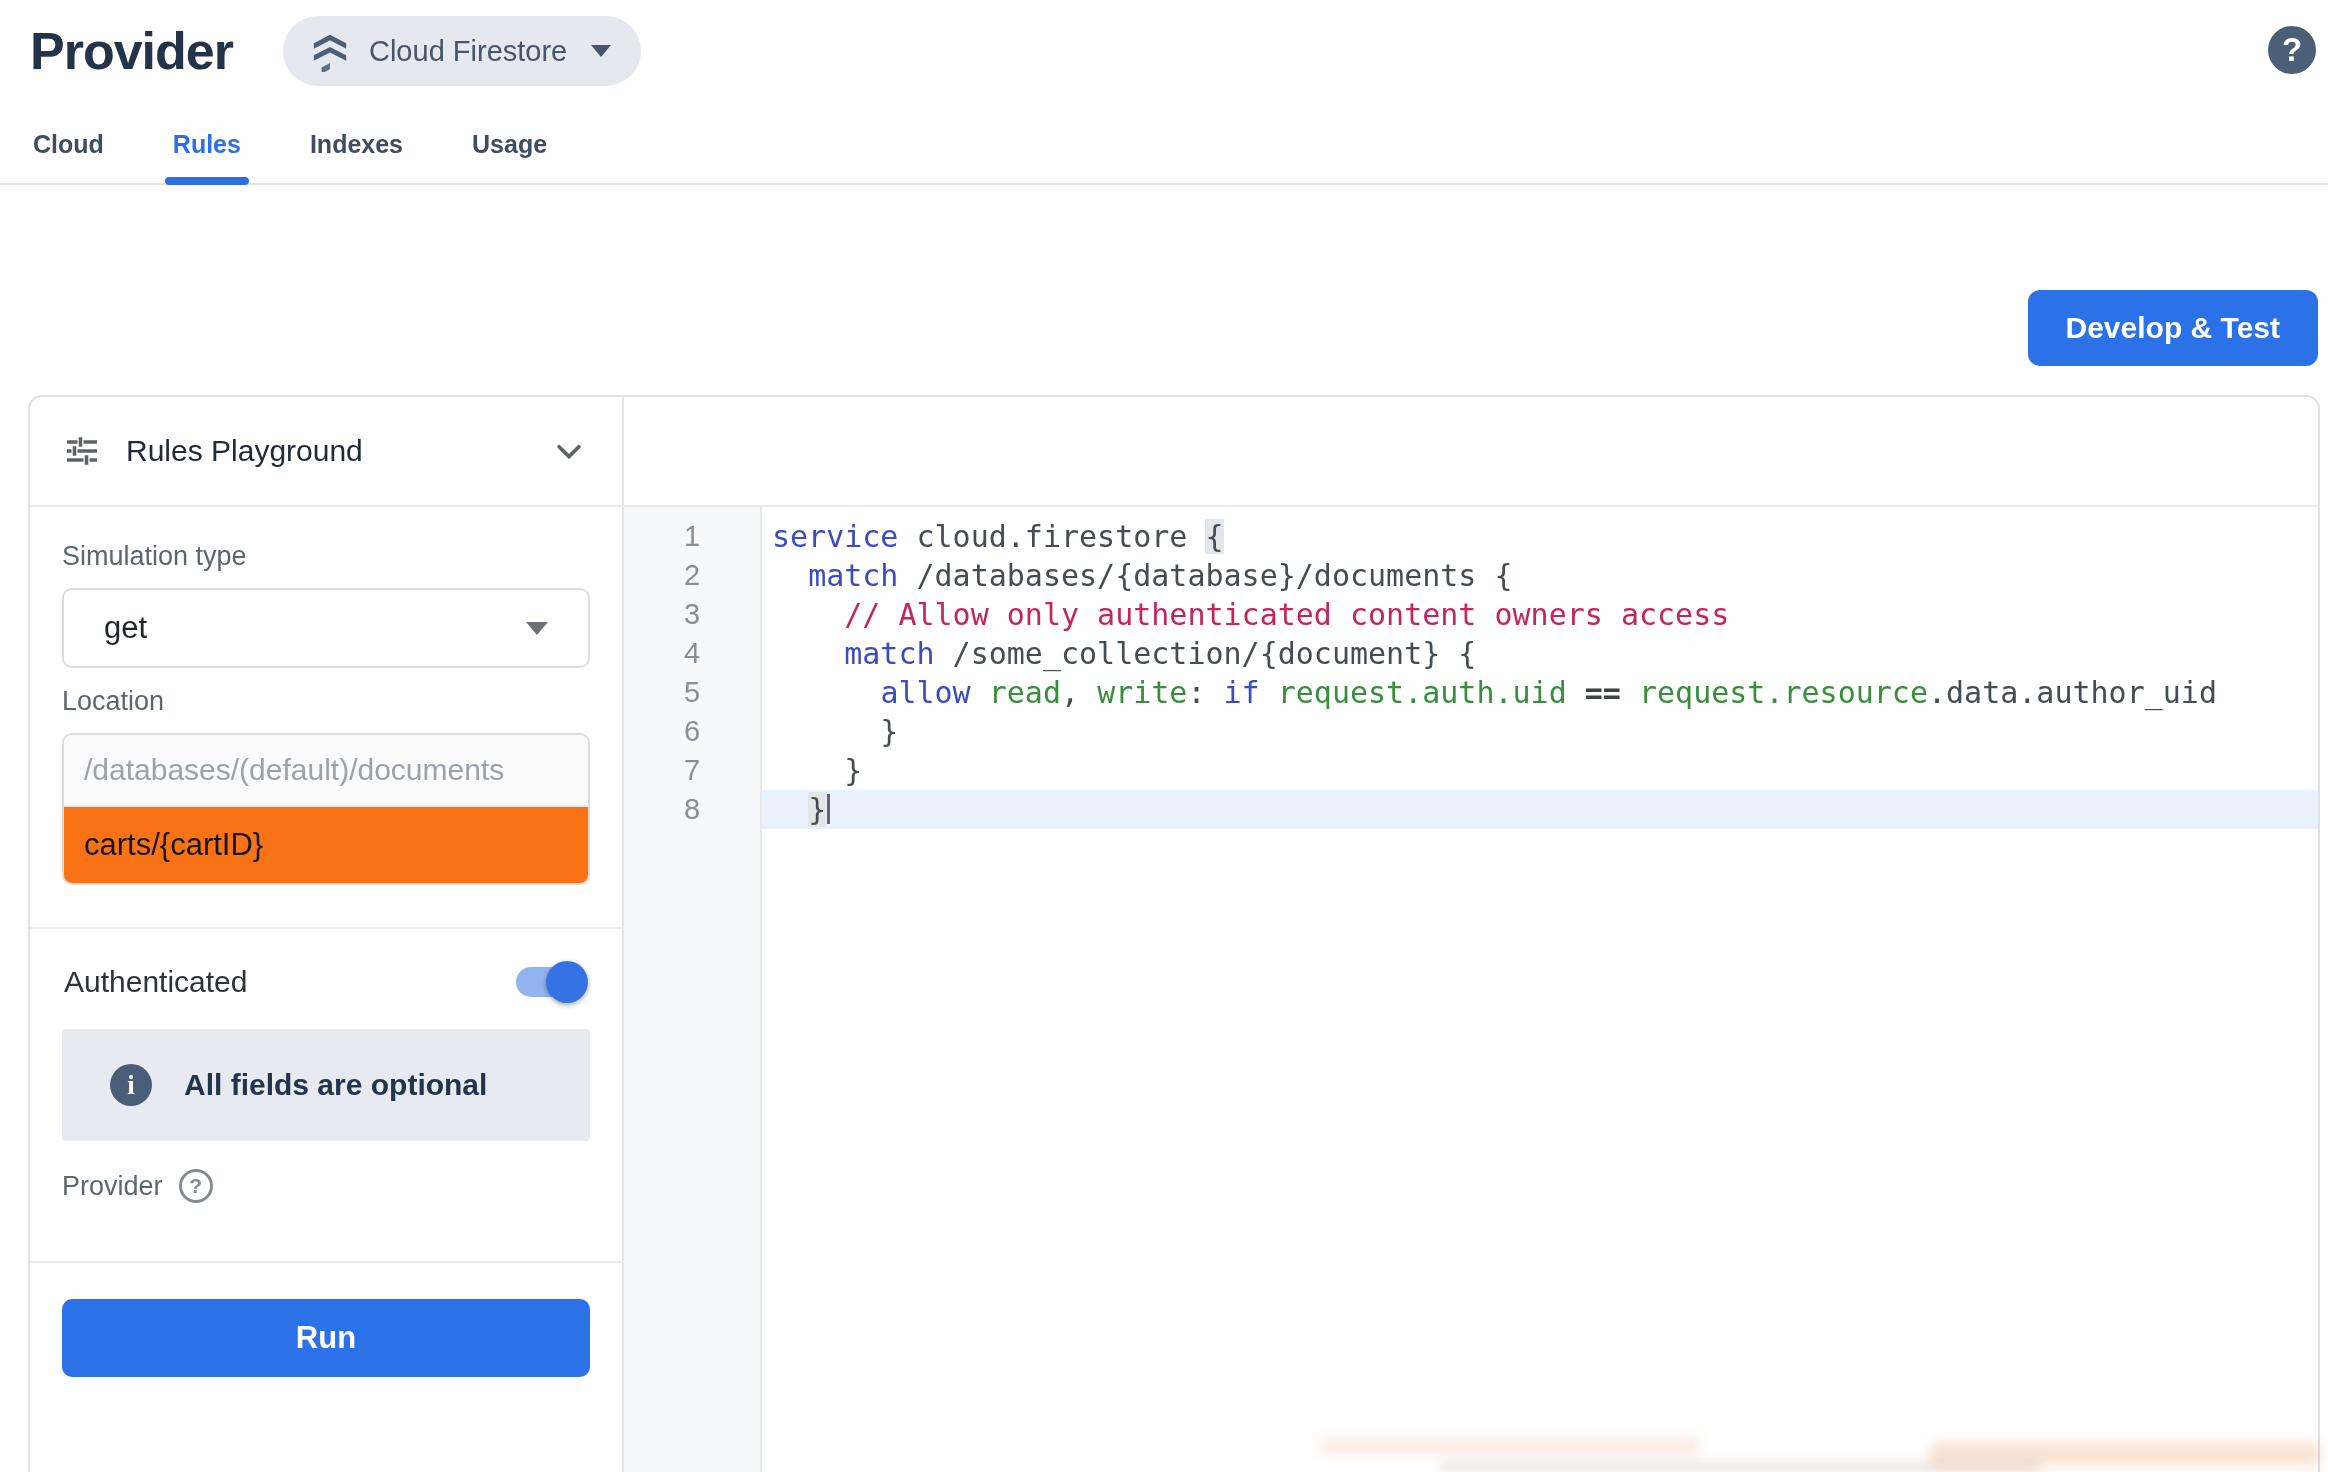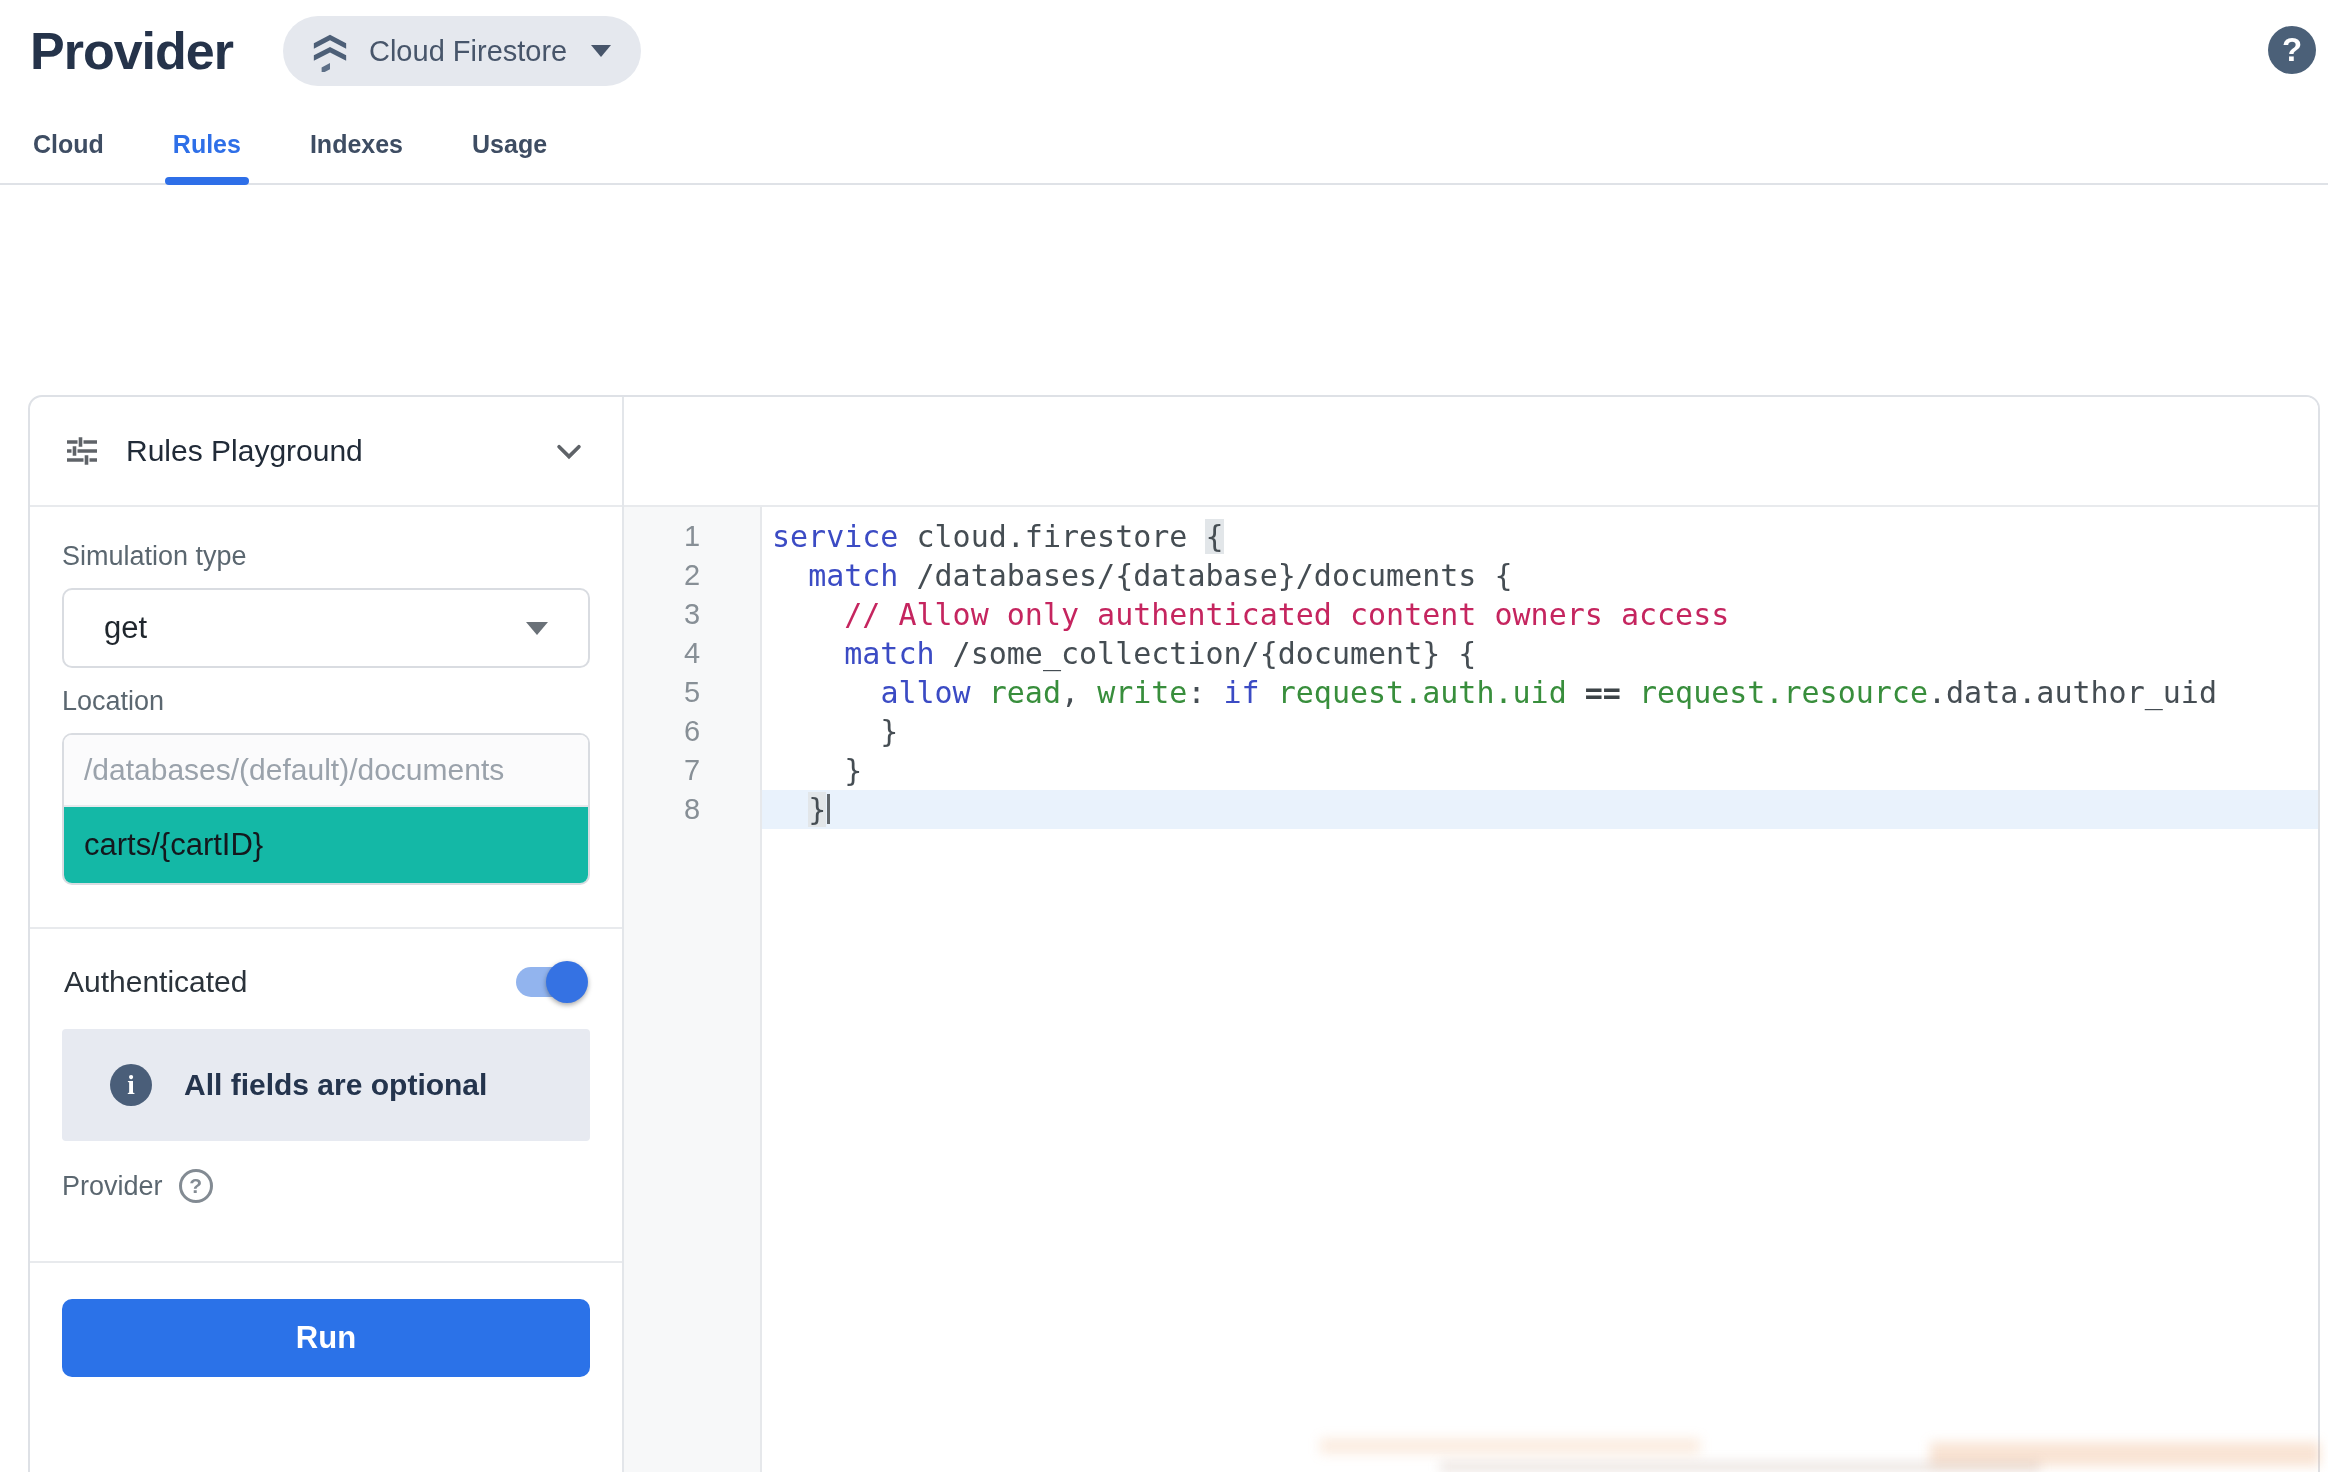--- a/index.html
+++ b/index.html
@@ -57,21 +57,21 @@
   .selectbox { height:80px; border:2px solid #d9dce1; border-radius:10px;
     display:flex; align-items:center; justify-content:space-between;
     padding:0 40px; font-size:31px; color:#1f262d; background:#fff; cursor:pointer; }
   .sel-caret { width:0; height:0; border-left:11px solid transparent;
     border-right:11px solid transparent; border-top:13px solid #6a7178; }
 
   .loc-box { border:2px solid #d9dce1; border-radius:10px; overflow:hidden; }
   .loc-ph { height:72px; display:flex; align-items:center; padding:0 20px;
     font-size:30px; color:#9aa2ab; background:#fbfbfc; border-bottom:2px solid #e7e9ec; }
   .loc-val { height:76px; display:flex; align-items:center; padding:0 20px;
-    font-size:31px; color:#14181d; background:#14b8a6; cursor:text; }
+    font-size:31px; color:#14181d; background:#f97316; cursor:text; }
 
   .auth-row { display:flex; align-items:center; justify-content:space-between; margin:16px 2px 30px; }
   .auth-label { font-size:30px; color:#2b333b; }
   .toggle { position:relative; width:66px; height:30px; margin-right:6px; cursor:pointer; }
   .toggle .track { position:absolute; inset:0; border-radius:16px; background:#c4c7cc; }
   .toggle .thumb { position:absolute; top:50%; left:0; width:42px; height:42px; border-radius:50%;
     background:#fff; transform:translateY(-50%); box-shadow:0 2px 5px rgba(0,0,0,.35); }
   .toggle.on .track { background:#92b4ee; }
   .toggle.on .thumb { left:auto; right:-6px; background:#3572e3; }
 
@@ -134,20 +134,21 @@
     <div class="help-btn">?</div>
   </div>
 
   <div class="tabs">
     <div class="tab">Cloud</div>
     <div class="tab active">Rules</div>
     <div class="tab">Indexes</div>
     <div class="tab">Usage</div>
   </div>
 
+  <button class="dev-btn">Develop &amp; Test</button>
 
   <div class="card">
 
     <div class="lpanel">
 
       <div class="pg-header">
         <svg class="icon-svg" width="36" height="36" viewBox="0 0 24 24">
           <g stroke="#5f6368" stroke-width="2.4" fill="none">
             <line x1="2" y1="6" x2="9" y2="6"></line>
               <line x1="13" y1="6" x2="22" y2="6"></line>

